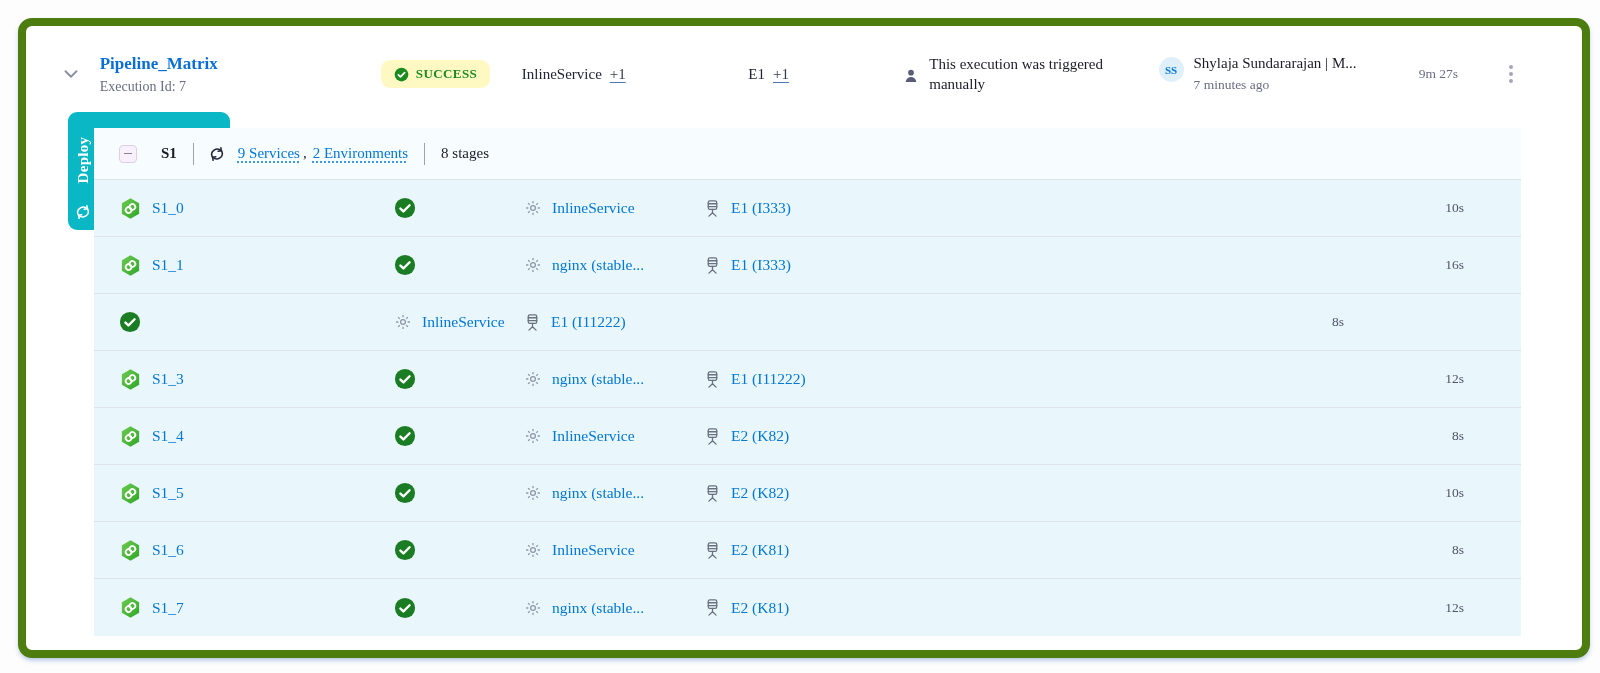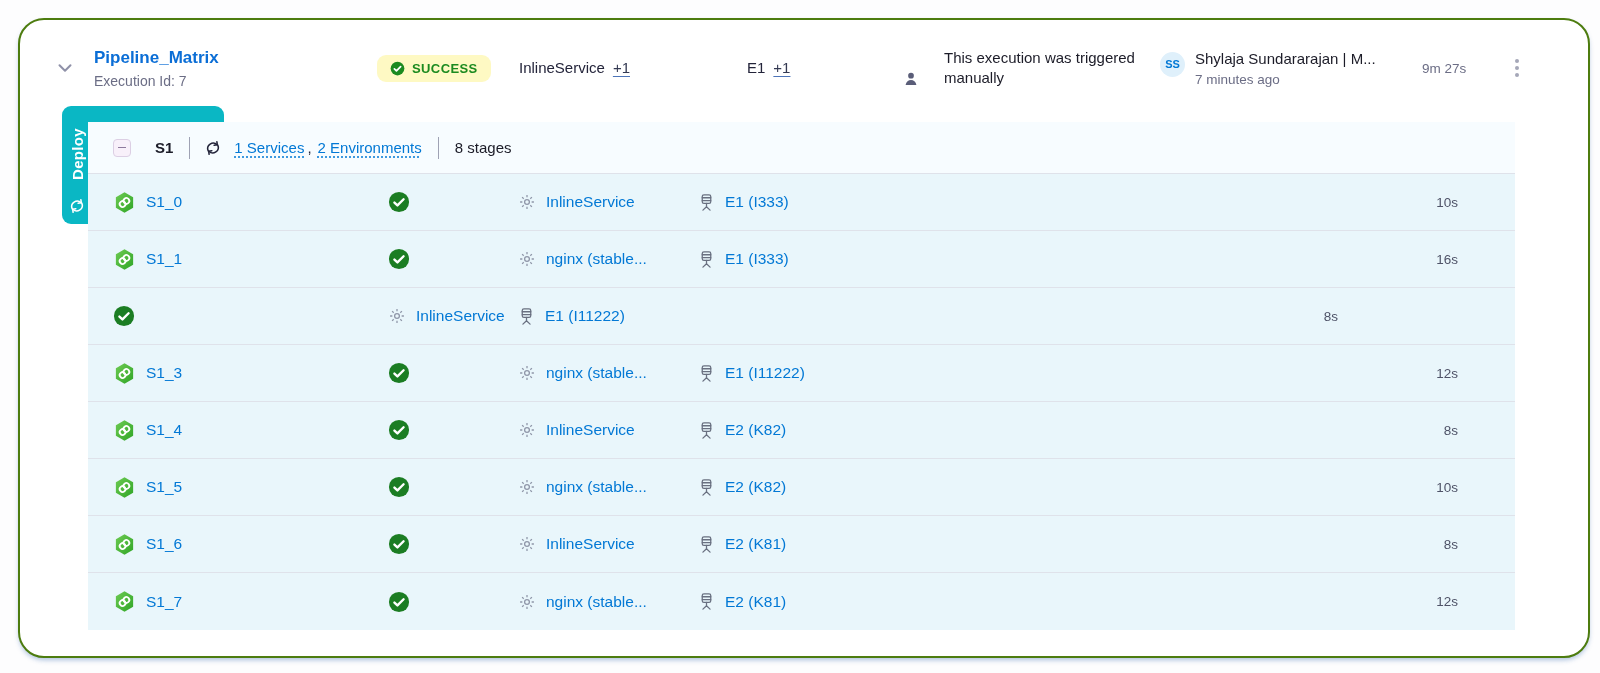--- a/index.html
+++ b/index.html
@@ -1,40 +1,41 @@
 <!DOCTYPE html>
 <html><head>
 <meta charset="utf-8">
 <style>
   * { margin:0; padding:0; box-sizing:border-box; }
   html,body { width:1600px; height:673px; background:#fdfdfe; font-family:"Liberation Sans","DejaVu Sans",sans-serif; overflow:hidden; }
 
   .card {
     position:absolute; left:18px; top:18px; width:1572px; height:640px;
-    background:#ffffff; border:2px solid #4d7c0f; border-radius:26px;
+    background:#ffffff; border:8px solid #4d7c0f; border-radius:14px;
     box-shadow:0 3px 5px -1px rgba(20,80,160,.35);
+    font-family:Liberation Serif, serif;
   }
 
   
   .exec-header { position:absolute; left:0; top:0; right:0; height:96px; display:flex; align-items:center; padding-left:34px; }
   .col-chevron { width:40px; display:flex; align-items:center; }
   .chev { width:22px; height:22px; color:#8f91a8; cursor:pointer; }
   .col-title { width:283px; }
   .pipe-title { font-size:17px; font-weight:700; color:#0b6ed6; cursor:pointer; line-height:1.35; }
   .exec-id { font-size:14px; color:#6b6d85; margin-top:3px; }
   .col-badge { width:142px; }
   .badge {
     display:inline-flex; align-items:center; gap:7px; background:#fef9c3; color:#1b8a1f;
     font-size:13px; font-weight:700; letter-spacing:.4px; padding:6px 13px; border-radius:9px;
   }
   .badge svg { width:15px; height:15px; }
   .col-services { width:228px; } .col-envs { width:155px; }
   .hdr-main { font-size:15px; color:#23243a; display:inline; }
   .plus-link { font-size:15px; color:#333952; text-decoration:underline; text-underline-offset:3px; text-decoration-color:#4d74b8; margin-left:8px; cursor:pointer; }
-  .col-trigger { width:258px; display:flex; gap:24px; align-items:flex-end; }
+  .col-trigger { width:258px; display:flex; gap:9px; align-items:center; }
   .person { width:18px; height:18px; flex:0 0 auto; margin-top:4px; }
   .trigger-text { font-size:15px; color:#1c1c28; line-height:1.35; max-width:220px; }
   .col-user { width:262px; display:flex; gap:10px; align-items:flex-start; }
   .avatar { width:25px; height:25px; border-radius:50%; background:#dff0fb; color:#0278d5; font-size:11px; font-weight:700; display:flex; align-items:center; justify-content:center; margin-top:2px; }
   .user-name { font-size:15px; color:#1c1c28; white-space:nowrap; }
   .user-time { font-size:13.5px; color:#6b6d85; margin-top:5px; }
   .col-duration { width:80px; font-size:13.5px; color:#6b6d85; }
   .kebab { margin-left:auto; margin-right:58px; width:26px; height:26px; display:flex; flex-direction:column; align-items:center; justify-content:center; gap:3px; cursor:pointer; }
   .kebab i { width:4px; height:4px; border-radius:50%; background:#a5a7b8; }
 
@@ -162,21 +163,21 @@
   <div class="matrix-panel">
     <div class="matrix-header">
       <span class="collapse-box">
           <i></i>
         </span>
       <span class="mh-stage">S1</span>
       <span class="vdiv"></span>
       <svg class="loop-ic" viewBox="0 0 20 20">
           <use href="#loop-glyph"></use>
         </svg>
-      <span class="mh-link">1 Services</span>
+      <span class="mh-link">9 Services</span>
       <span class="mh-comma">,</span>
       <span class="mh-link">2 Environments</span>
       <span class="vdiv2"></span>
       <span class="mh-count">8 stages</span>
     </div>
     <div>
   <div class="mrow">
     <div class="cell">
       <svg class="hex" viewBox="0 0 24 24">
         <path d="M12 1.3l9 5.2v11l-9 5.2-9-5.2v-11z" fill="url(#hexg)"></path>

